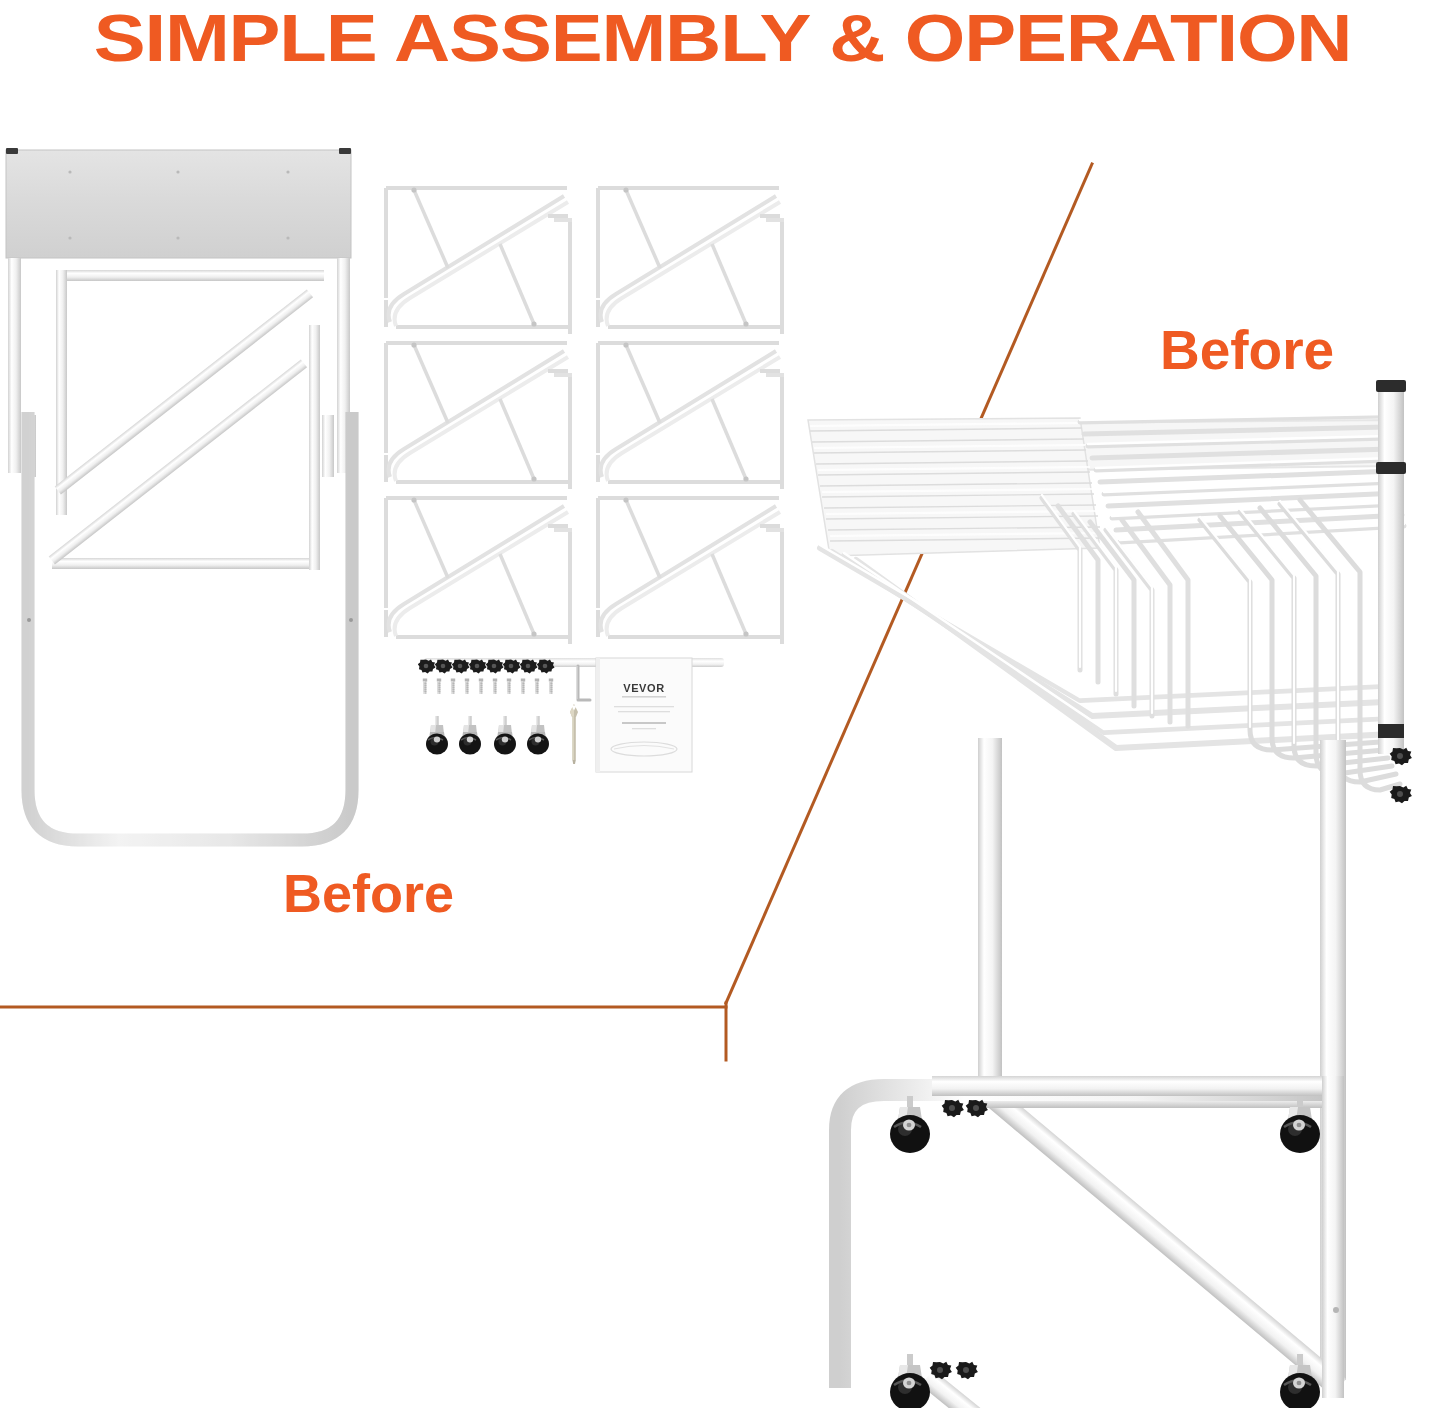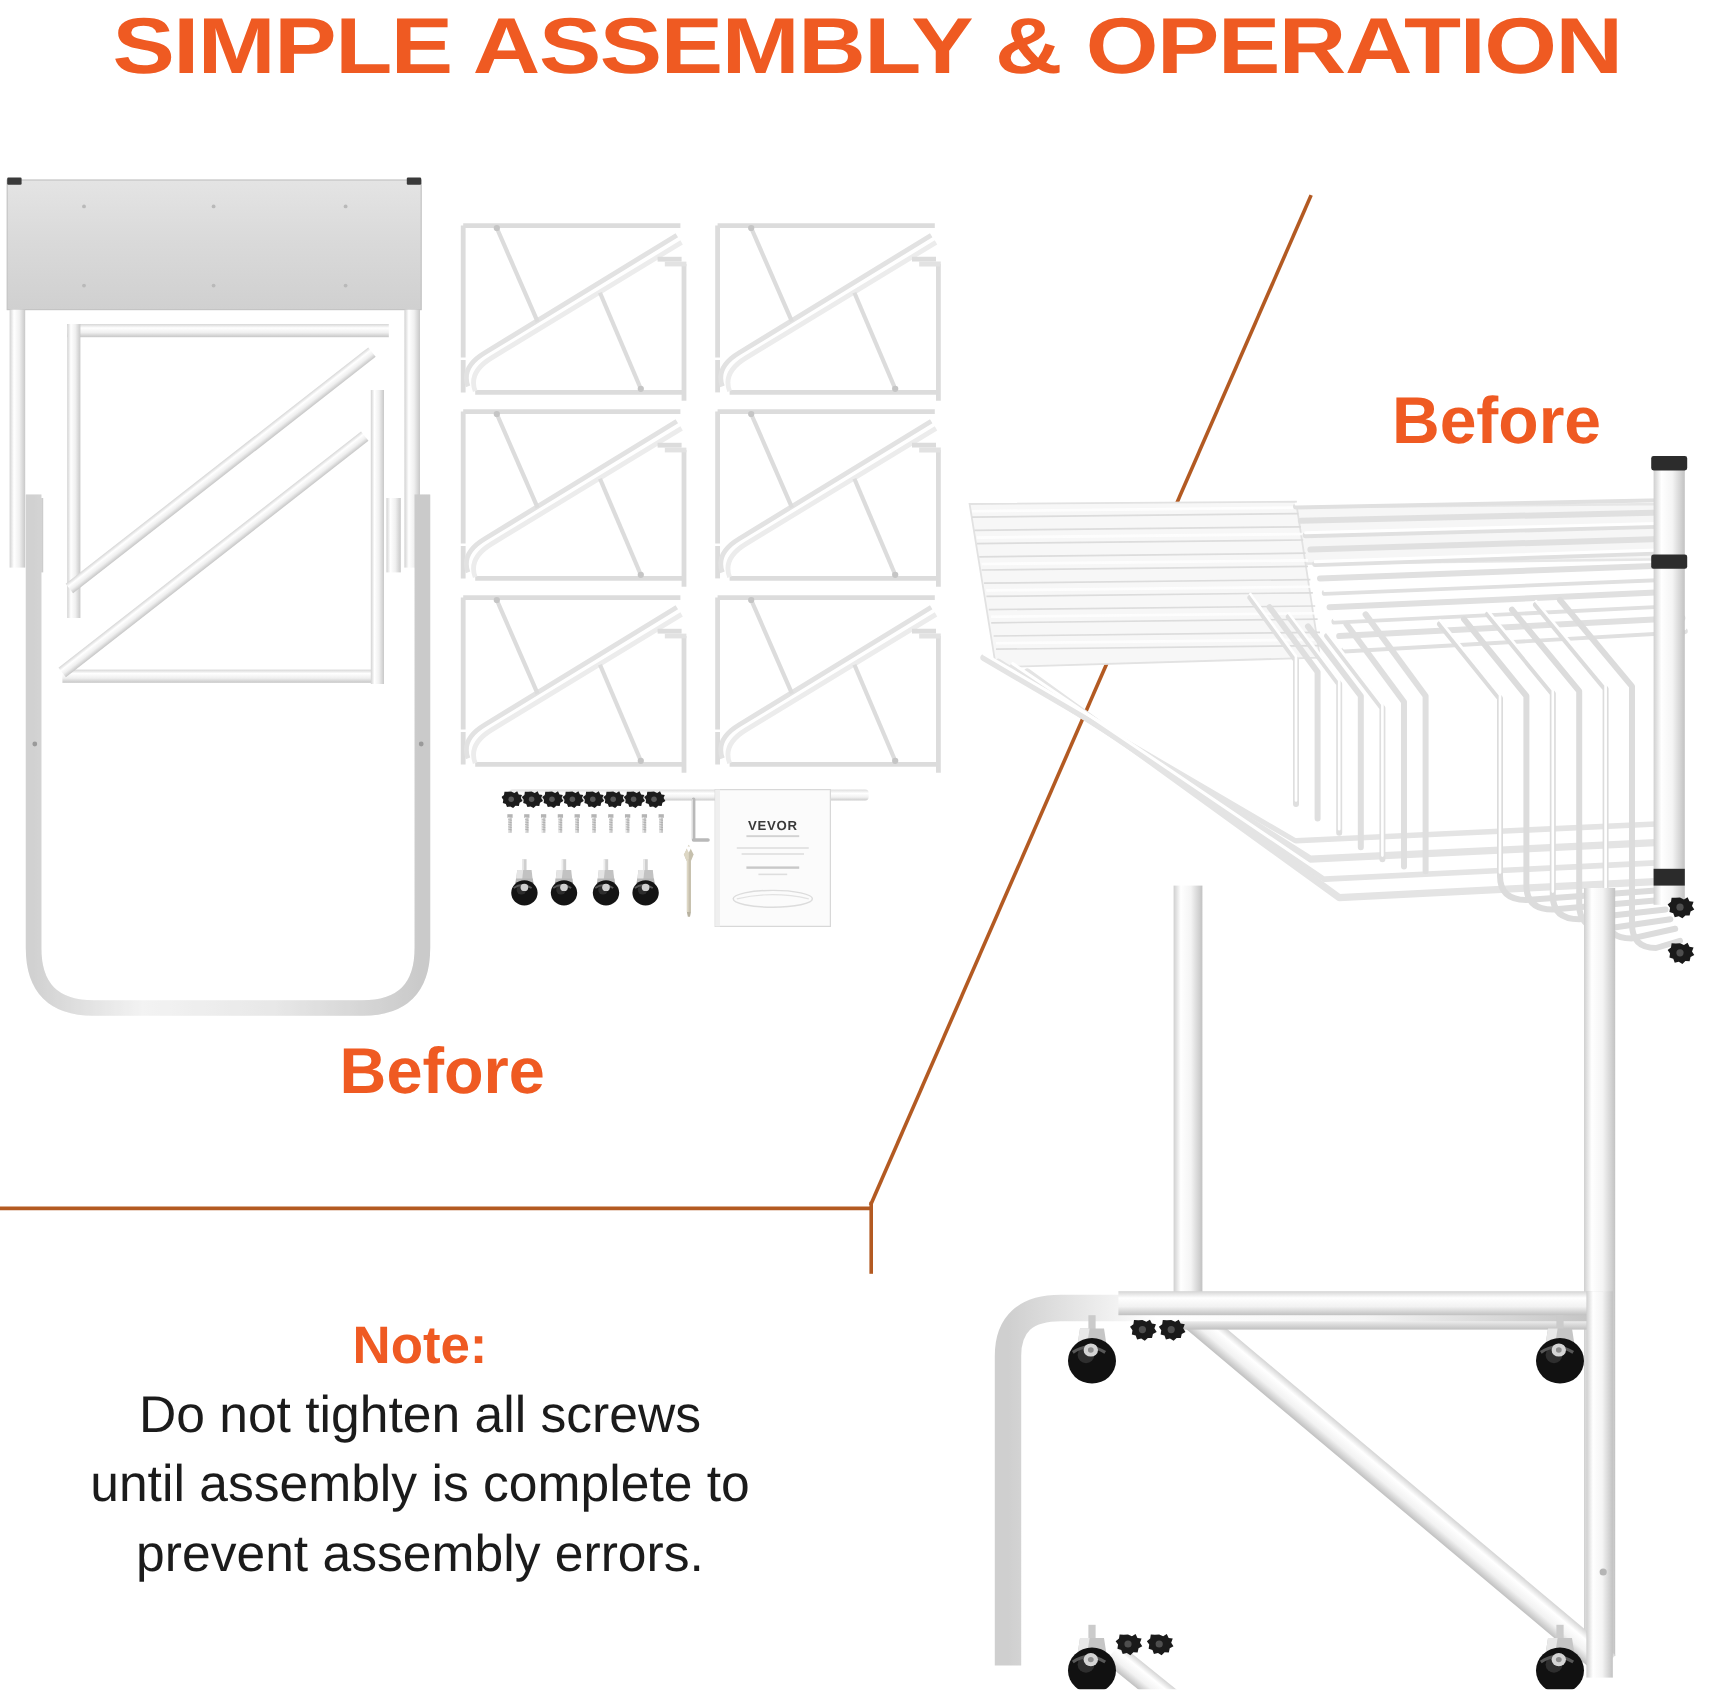--- a/index.html
+++ b/index.html
@@ -470,20 +470,14 @@
 
       <g>
         <use href="#bknob" x="172" y="738"></use>
         <use href="#bknob" x="196" y="738"></use>
         <use href="#bknob" x="160" y="1000"></use>
         <use href="#bknob" x="186" y="1000"></use>
       </g>
     </svg>
   </div>
 
-  <div class="note">
-    <div class="note-title">Note:</div>
-    <div class="note-body">Do not tighten all screws</div>
-    <div class="note-body">until assembly is complete to</div>
-    <div class="note-body">prevent assembly errors.</div>
-  </div>
 
 </div>
 
 </body></html>

